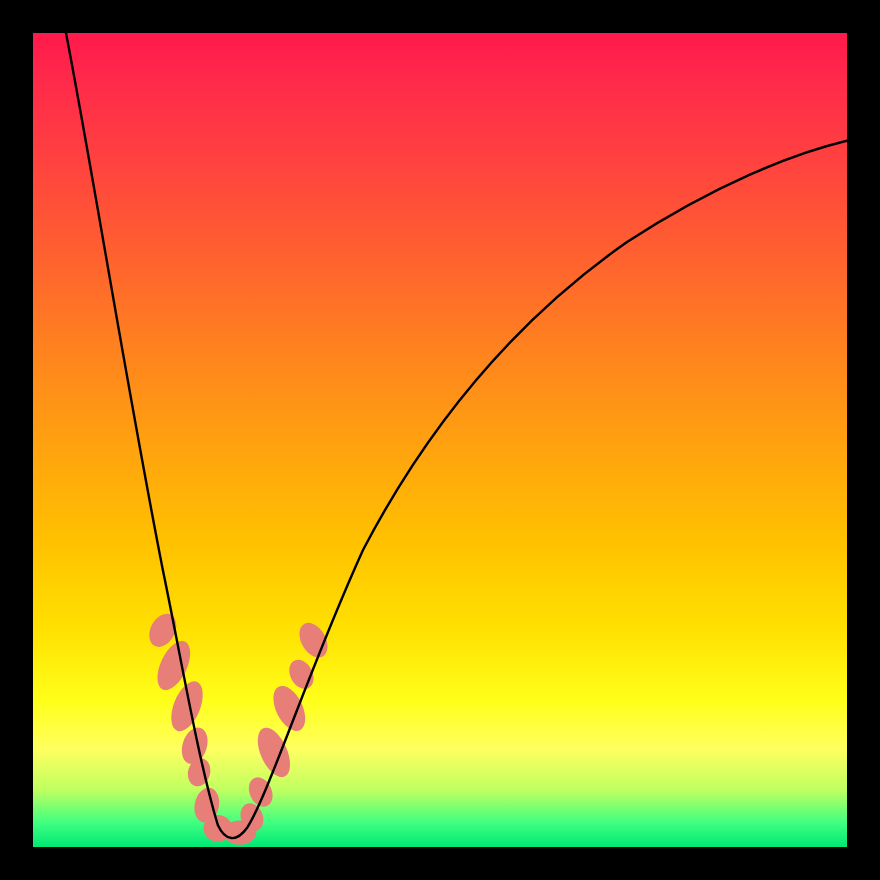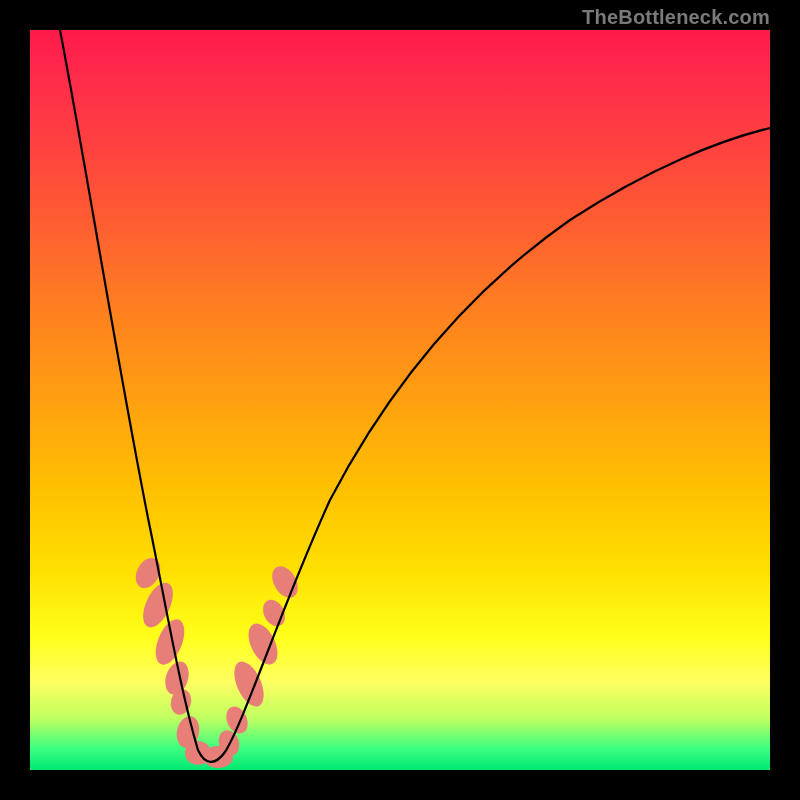--- a/index.html
+++ b/index.html
@@ -63,21 +63,20 @@
     fill: none;
     stroke: #000;
     stroke-width: 2.2;
     stroke-linecap: round;
   }
 </style>
 </head>
 <body>
 
 <div class="frame">
-  <div class="watermark">TheBottleneck.com</div>
   <div class="plot-area">
     <svg class="curve" viewBox="0 0 740 740" preserveAspectRatio="none">
       <g>
         <ellipse class="blob" cx="118" cy="543" rx="11" ry="16" transform="rotate(28 118 543)"></ellipse>
         <ellipse class="blob" cx="128" cy="575" rx="12" ry="24" transform="rotate(25 128 575)"></ellipse>
         <ellipse class="blob" cx="140" cy="612" rx="12" ry="24" transform="rotate(22 140 612)"></ellipse>
         <ellipse class="blob" cx="147" cy="648" rx="11" ry="17" transform="rotate(18 147 648)"></ellipse>
         <ellipse class="blob" cx="151" cy="672" rx="10" ry="13" transform="rotate(15 151 672)"></ellipse>
         <ellipse class="blob" cx="158" cy="702" rx="11" ry="16" transform="rotate(12 158 702)"></ellipse>
         <ellipse class="blob" cx="168" cy="723" rx="13" ry="12"></ellipse>

